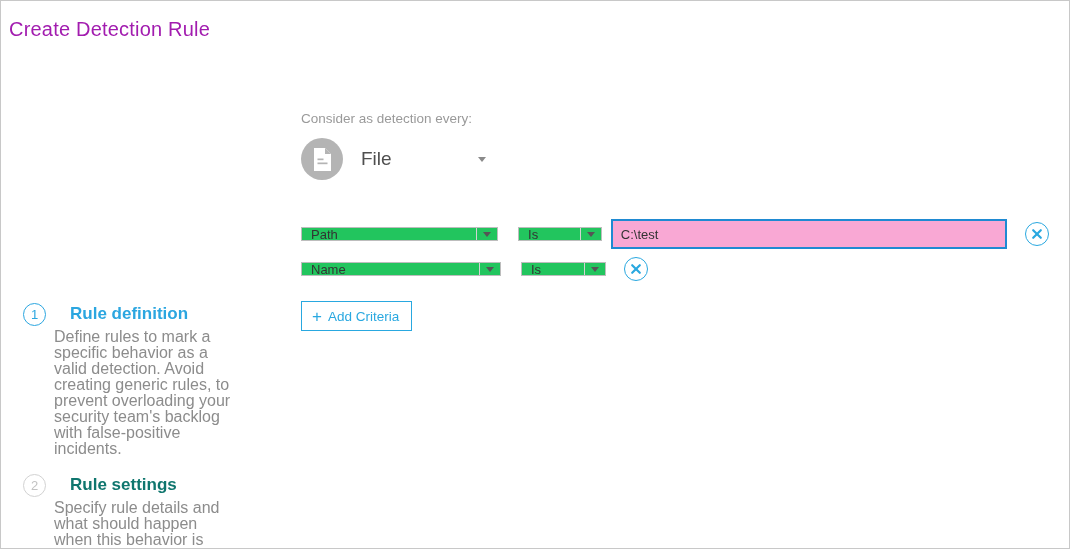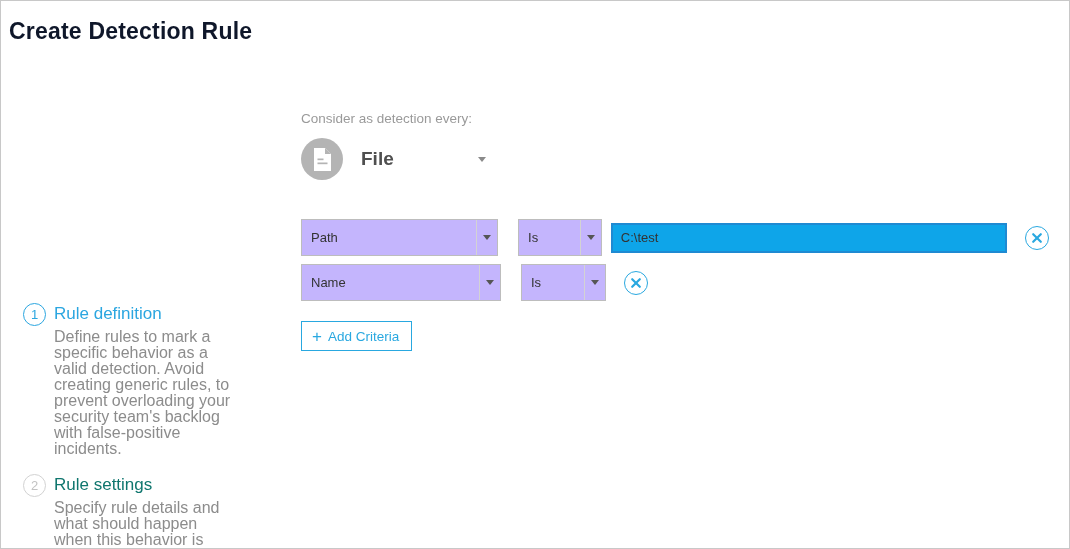--- a/index.html
+++ b/index.html
@@ -20,23 +20,23 @@
     border: 1px solid #c8c8c8;
     background: #ffffff;
     overflow: hidden;
   }
 
   
   #page-title {
     position: absolute;
     left: 8px;
     top: 17px;
-    font-size: 23px;
-    font-weight: 700;
-    color: #0f172a;
+    font-size: 20px;
+    font-weight: 400;
+    color: #a21caf;
     letter-spacing: 0.2px;
     white-space: nowrap;
   }
 
   
   #stepper {
     position: absolute;
     left: 22px;
     top: 300px;
     width: 230px;
@@ -60,24 +60,24 @@
     color: #2ba6e0;
     font-size: 13px;
     line-height: 1;
     display: flex;
     align-items: center;
     justify-content: center;
     box-sizing: border-box;
     flex: 0 0 auto;
   }
   .step-title {
-    margin-left: 8px;
+    margin-left: 24px;
     font-size: 17px;
     color: #2ba6e0;
-    font-weight: 400;
+    font-weight: 700;
     white-space: nowrap;
   }
   .step-desc {
     margin-left: 31px;
     margin-top: 2px;
     font-size: 16px;
     line-height: 16px;
     color: #8c8c8c;
     width: 182px;
   }
@@ -123,21 +123,21 @@
     display: flex;
     align-items: center;
     margin-left: 18px;
     cursor: pointer;
     width: 125px;
     justify-content: space-between;
   }
   #entity-value {
     font-size: 19px;
     color: #4f4f4f;
-    font-weight: 700;
+    font-weight: 400;
     text-align: center;
   }
   .caret {
     width: 0;
     height: 0;
     border-left: 4px solid transparent;
     border-right: 4px solid transparent;
     border-top: 5px solid #8a8a8a;
   }
   .caret.dark { border-top-color: #555; }
@@ -146,24 +146,24 @@
   #criteria-section { margin-top: 37px; }
 
   .criteria-row {
     display: flex;
     align-items: center;
     margin-bottom: 8px;
   }
 
   .select-box {
     position: relative;
-    height: 37px;
+    height: 14px;
     box-sizing: border-box;
     border: 1px solid #bdbdbd;
-    background: #c4b5fd;
+    background: #22c55e;
     display: flex;
     align-items: center;
     cursor: pointer;
   }
   .select-box .sel-text {
     padding-left: 9px;
     font-size: 13px;
     color: #333;
     flex: 1 1 auto;
     white-space: nowrap;
@@ -180,21 +180,21 @@
   }
   .select-field { width: 200px; }
   .select-op { width: 85px; margin-left: 20px; }
 
   .value-input {
     height: 30px;
     box-sizing: border-box;
     width: 402px;
     margin-left: 9px;
     border: 1px solid #bdbdbd;
-    background: #0ea5e9;
+    background: #f9a8d4;
     font-family: "Liberation Sans", sans-serif;
     font-size: 13px;
     color: #333;
     padding: 0 8px;
     outline: none;
   }
   .value-input.focused {
     border: 2px solid #1f8ad2;
   }
 

